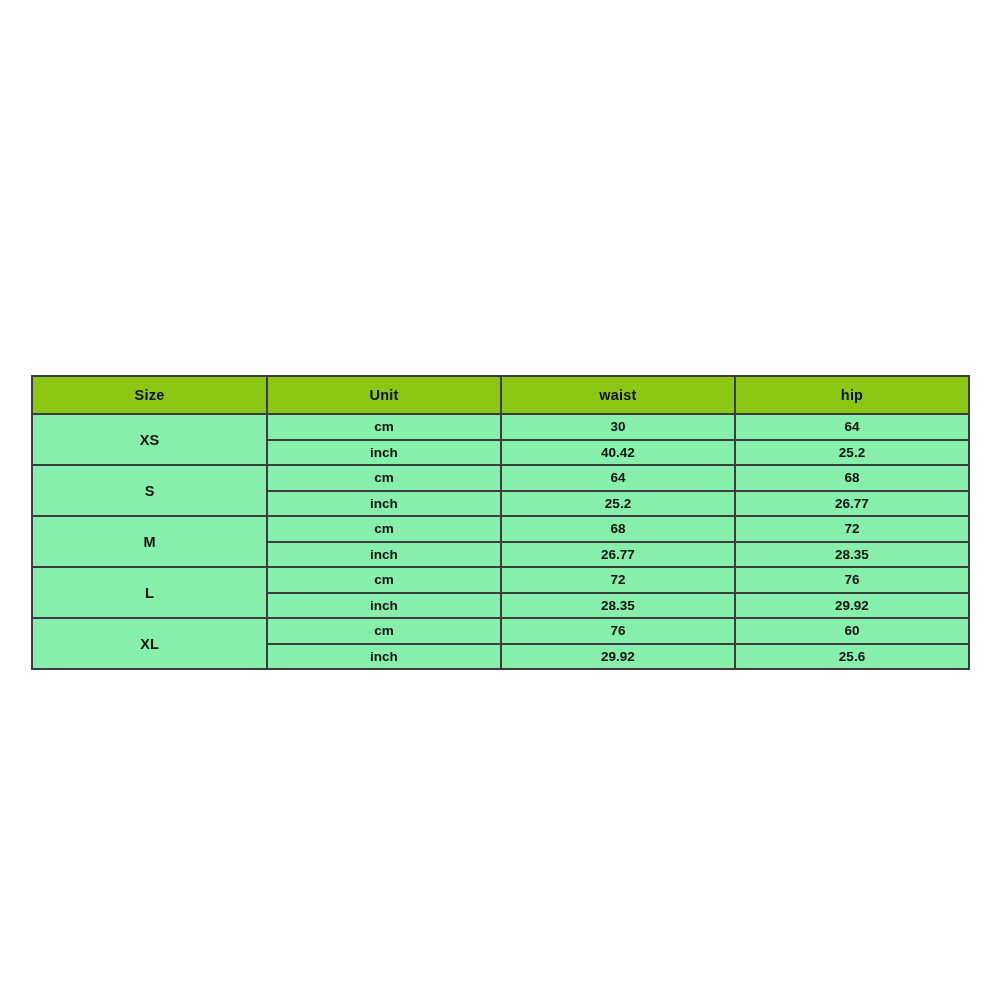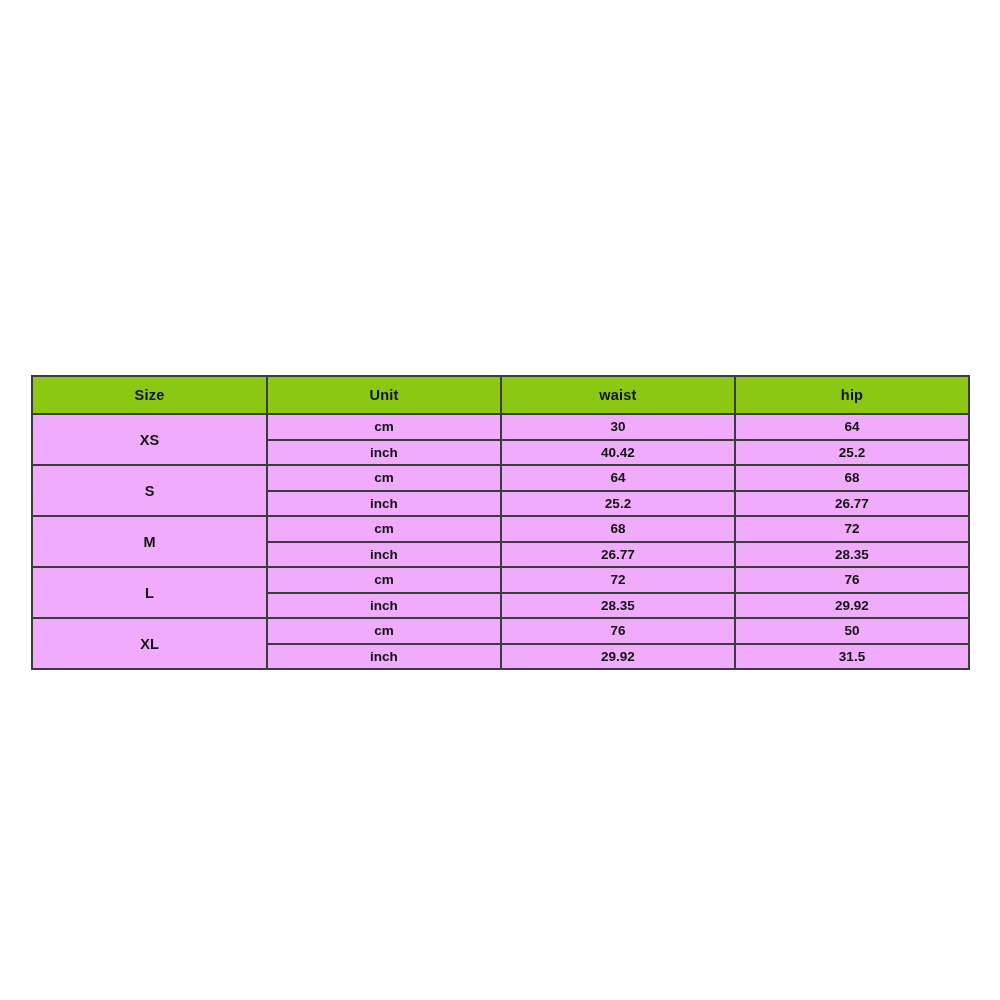--- a/index.html
+++ b/index.html
@@ -20,21 +20,21 @@
     left: 31px;
     top: 375px;
     width: 937px;
     height: 275px;
   }
 
   table.size-chart {
     width: 937px;
     border-collapse: collapse;
     table-layout: fixed;
-    background: #f0abfc;
+    background: #86efac;
   }
 
   table.size-chart col.col-size { width: 235px; }
   table.size-chart col.col-unit { width: 234px; }
   table.size-chart col.col-waist { width: 234px; }
   table.size-chart col.col-hip { width: 234px; }
 
   table.size-chart th,
   table.size-chart td {
     border: 2px solid #3c3c3c;
@@ -131,22 +131,22 @@
       <tr>
         <td class="unit-cell">inch</td>
         <td class="val-cell">28.35</td>
         <td class="val-cell">29.92</td>
       </tr>
 
       <tr>
         <td class="size-cell" rowspan="2">XL</td>
         <td class="unit-cell">cm</td>
         <td class="val-cell">76</td>
-        <td class="val-cell">50</td>
+        <td class="val-cell">60</td>
       </tr>
       <tr>
         <td class="unit-cell">inch</td>
         <td class="val-cell">29.92</td>
-        <td class="val-cell">31.5</td>
+        <td class="val-cell">25.6</td>
       </tr>
     </tbody>
   </table>
 </div>
 
 </body></html>

